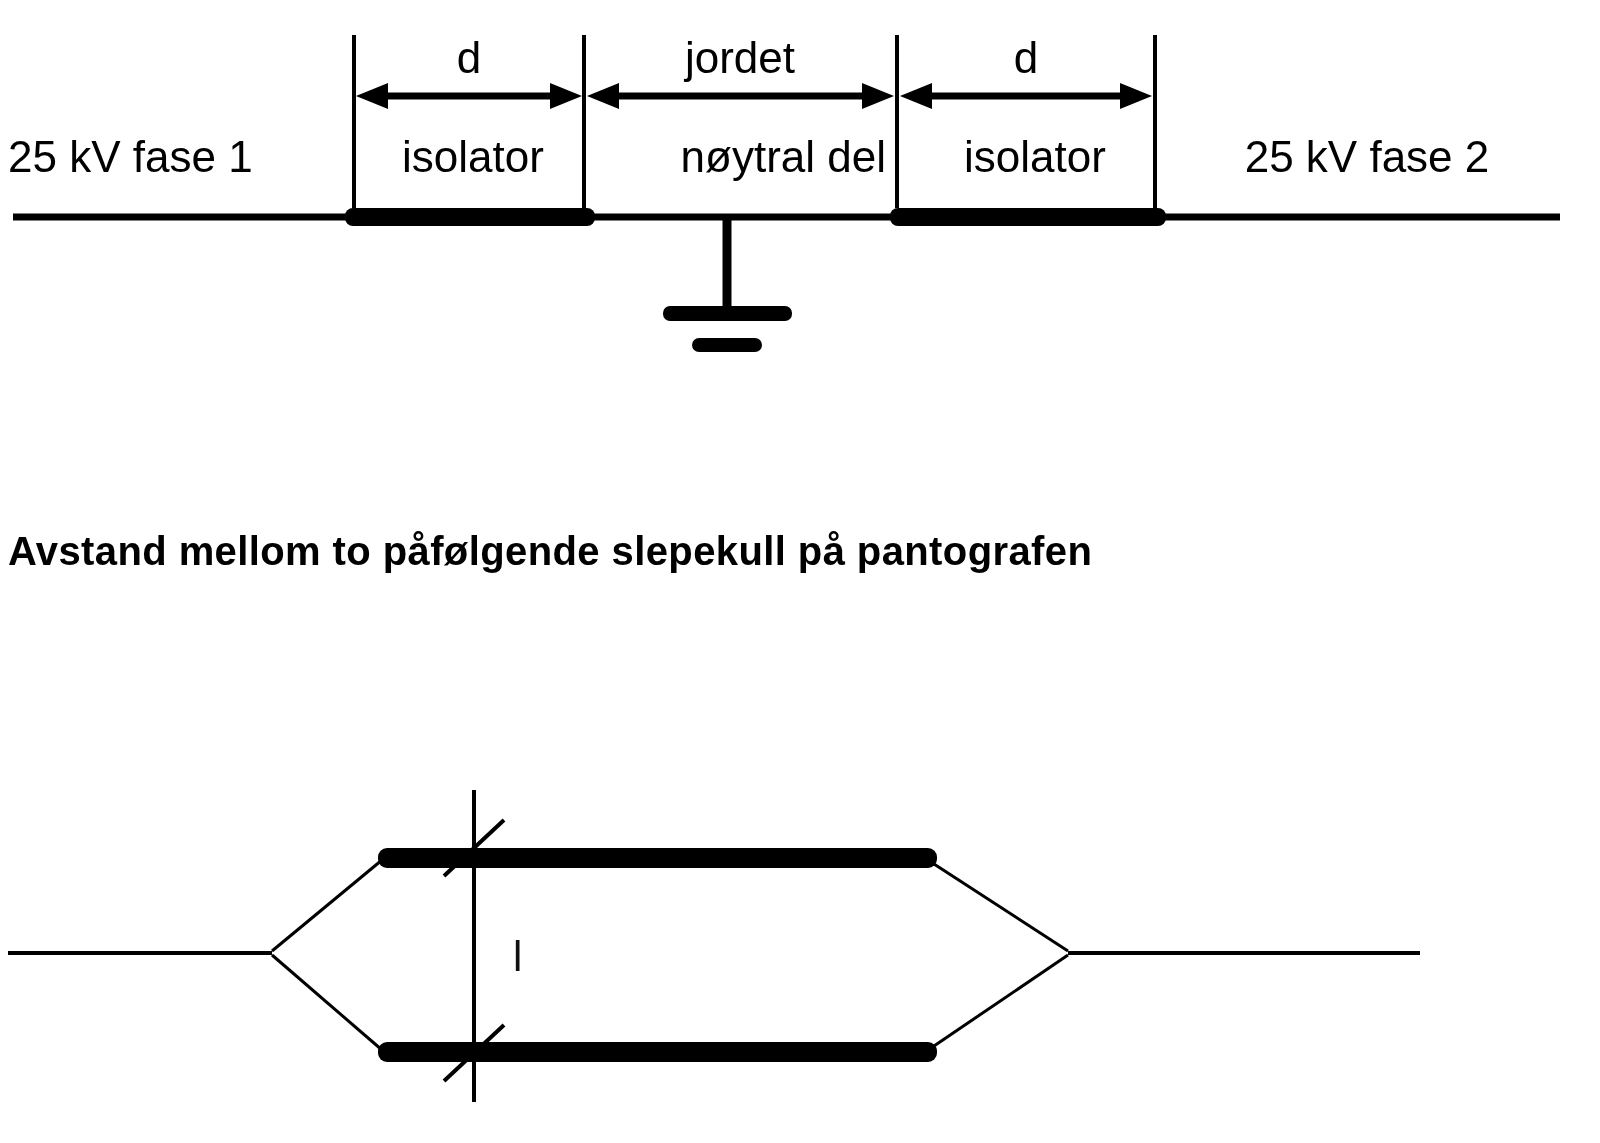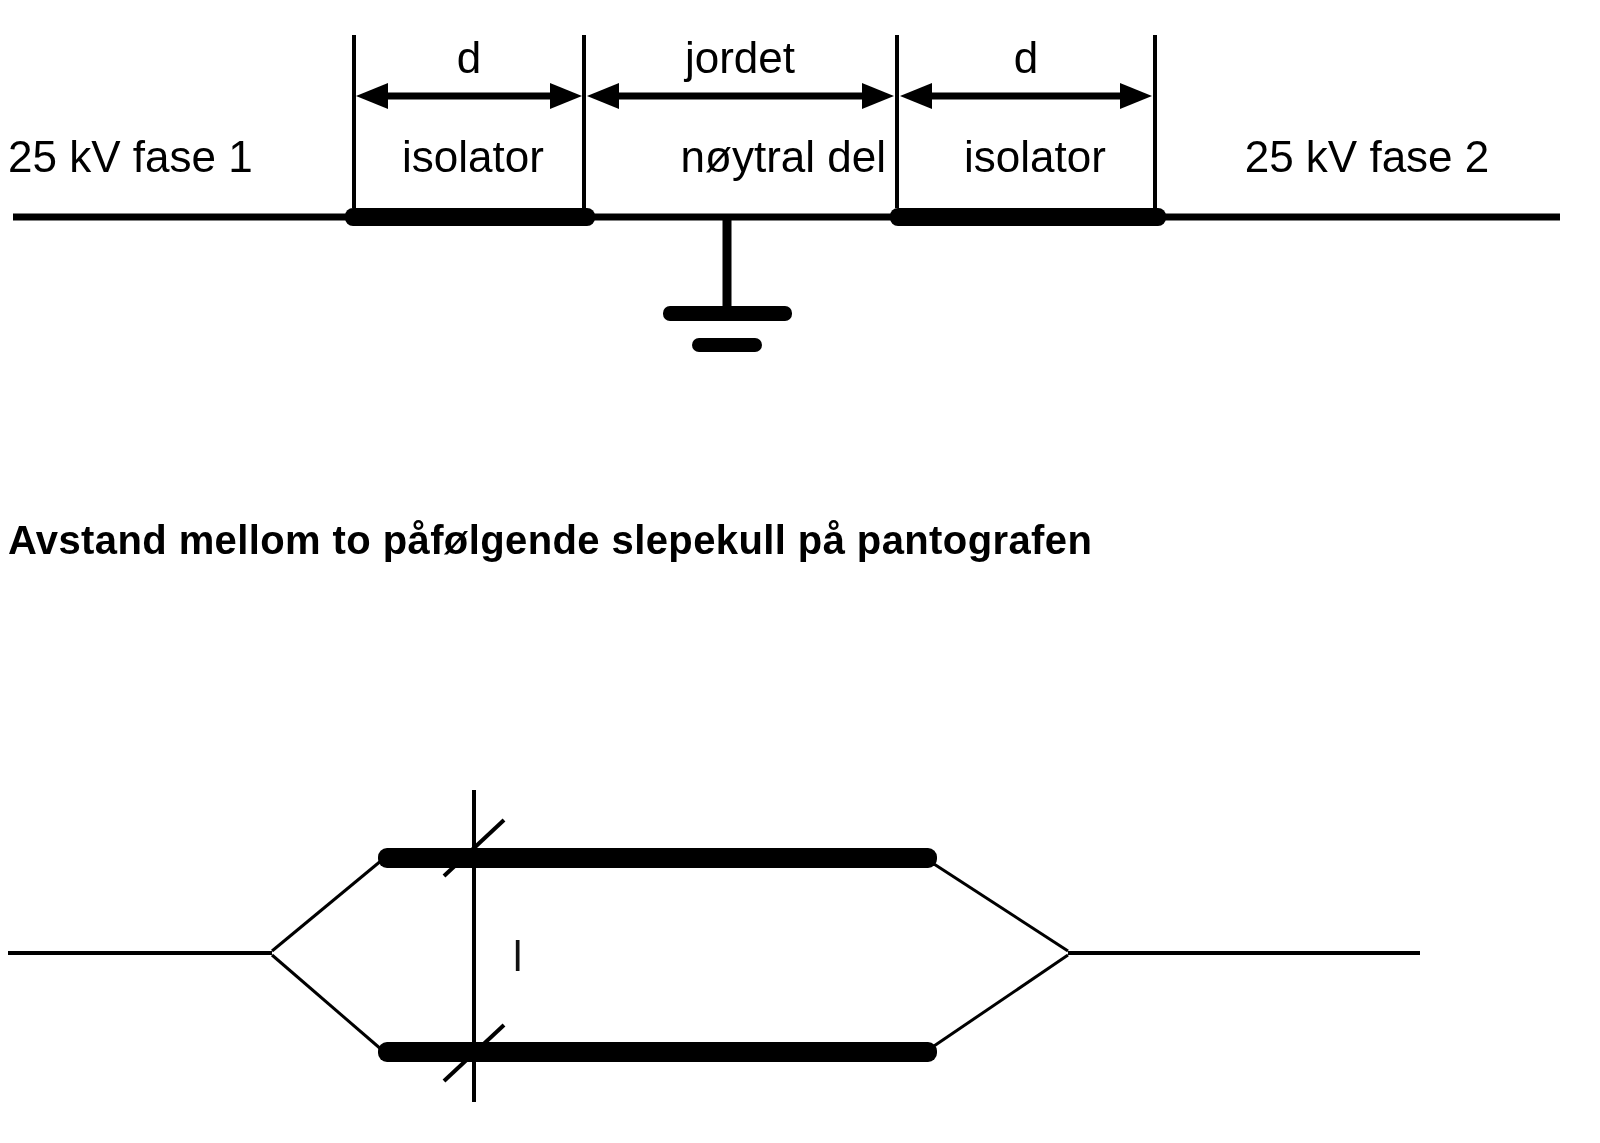--- a/index.html
+++ b/index.html
@@ -29,21 +29,21 @@
     fill: #000000;
   }
   .svg-label-small {
     font-family: "Liberation Sans", sans-serif;
     font-size: 42px;
     fill: #111111;
   }
   .heading {
     position: absolute;
     left: 8px;
-    top: 518px;
+    top: 529px;
     font-family: "Liberation Sans", sans-serif;
     font-size: 40px;
     font-weight: bold;
     letter-spacing: 0.4px;
     color: #000000;
     white-space: nowrap;
   }
   .stroke { stroke: #000000; }
   .fill   { fill: #000000; }
 </style>

